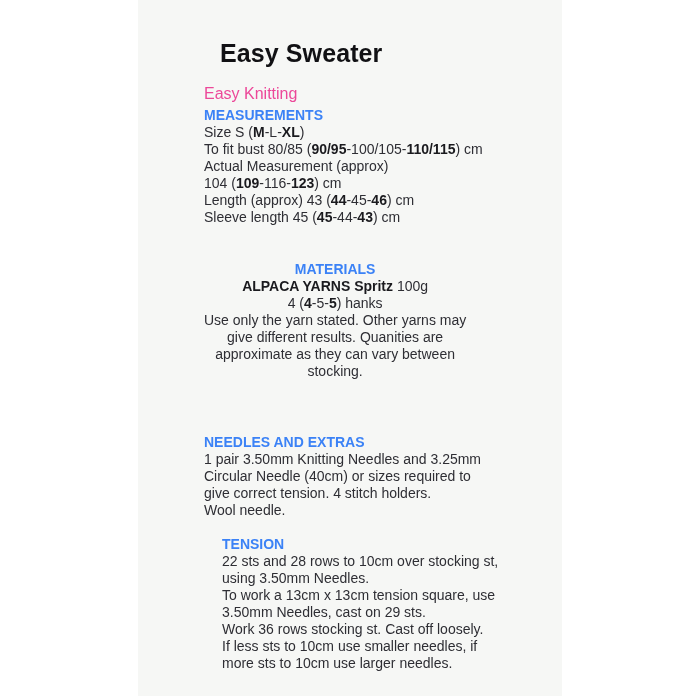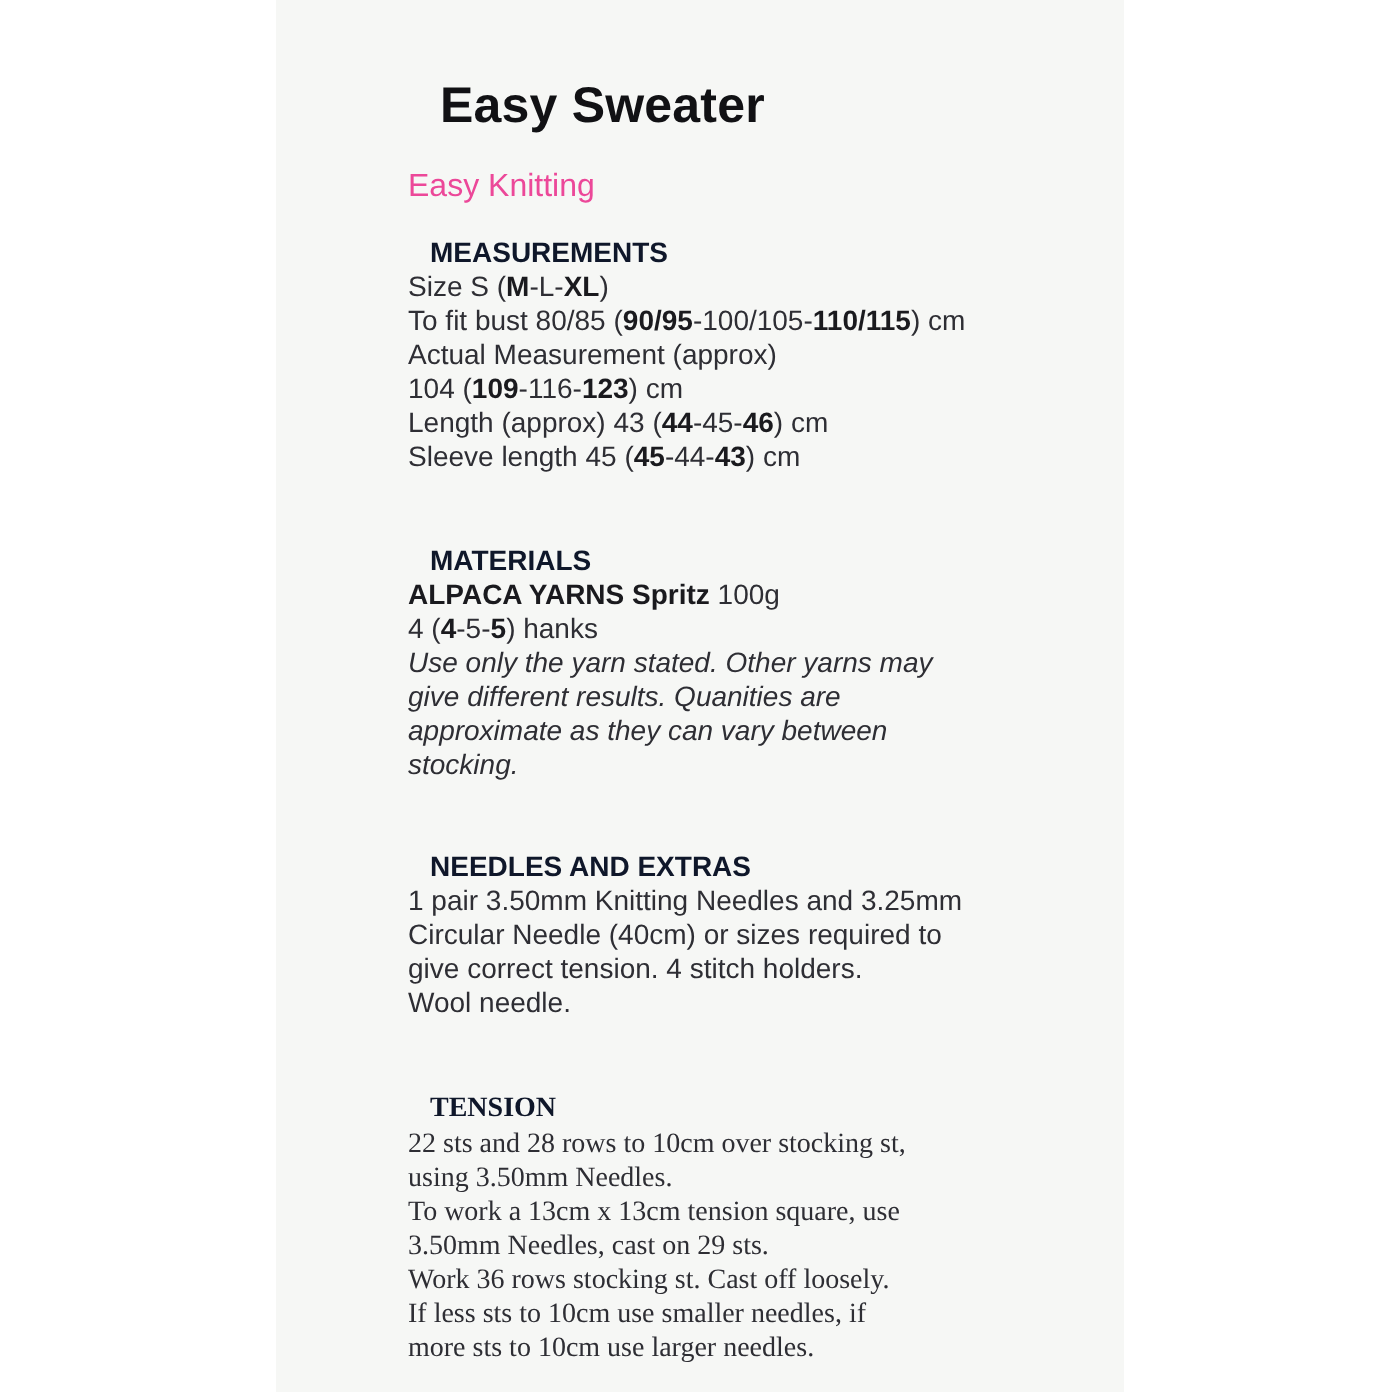--- a/index.html
+++ b/index.html
@@ -42,37 +42,37 @@
       color: #ec4899;
       line-height: 20px;
       margin: 0 0 0 0;
     }
     .section {
       margin: 0;
     }
     .section-heading {
       font-size: 14px;
       font-weight: bold;
-      color: #0f172a;
+      color: #3b82f6;
       line-height: 16px;
-      margin: 11px;
+      margin: 0;
     }
     .line {
       font-size: 14px;
       line-height: 17px;
       color: #2e2e34;
       margin: 0;
       white-space: nowrap;
     }
     .line b { color: #1a1a1e; }
-    .italic { font-style: italic; }
+    .italic { }
     #sec-measurements { position: absolute; top: 85px; left: 0; }
-    #sec-materials   { position: absolute; top: 239px; left: 0; }
-    #sec-needles     { position: absolute; top: 392px; left: 0; }
-    #sec-tension     { position: absolute; top: 514px; left: 0; font-family: Liberation Serif, serif; }
+    #sec-materials   { position: absolute; top: 239px; left: 0; text-align: center; }
+    #sec-needles     { position: absolute; top: 412px; left: 0; }
+    #sec-tension     { position: absolute; top: 514px; left: 18px; }
     #sec-measurements .section-heading,
     #sec-materials .section-heading,
     #sec-needles .section-heading,
     #sec-tension .section-heading { margin-bottom: 1px; }
   </style>
 </head>
 <body>
 
 <div class="page"></div>
 

